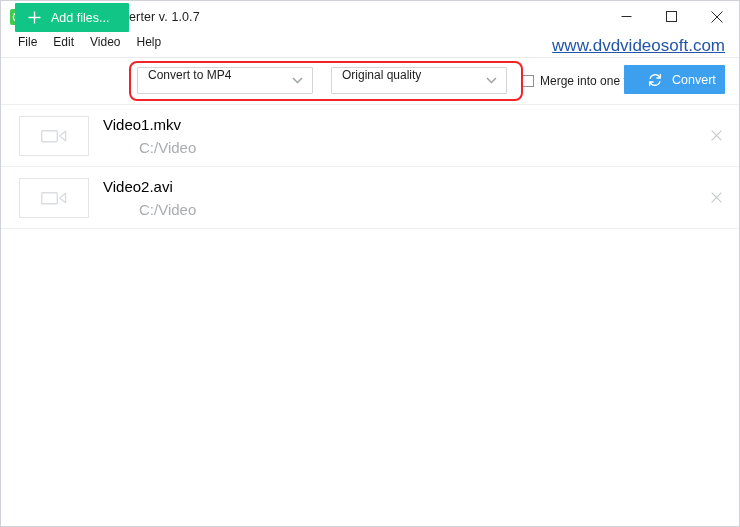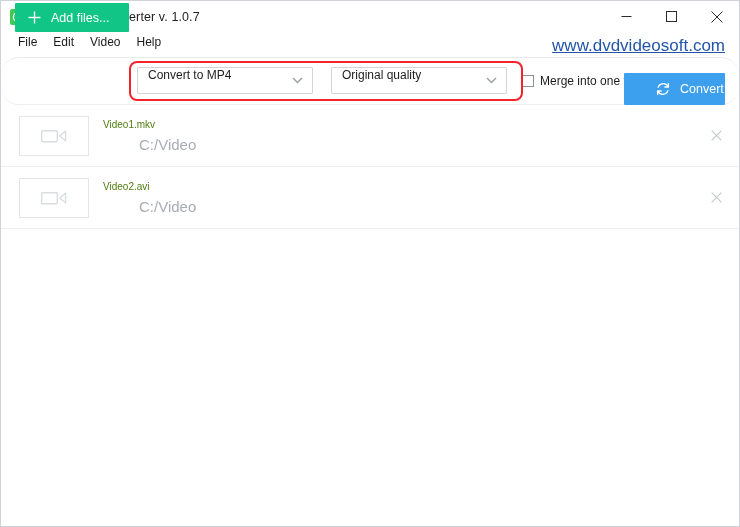--- a/index.html
+++ b/index.html
@@ -97,21 +97,20 @@
     cursor: pointer;
   }
 
   
   #toolbar {
     position: relative;
     height: 46px;
     background: #ffffff;
     border-top: 1px solid #e8eaec;
     border-bottom: 1px solid #eceef0;
-    border-radius: 18px;
   }
   #add-files-button {
     position: absolute;
     left: 14px;
     top: 64px;
     transform: translateY(-64px);
     top: 9px;
     width: 114px;
     height: 29px;
     background: #10c585;
@@ -179,33 +178,33 @@
   }
   #merge-label {
     font-size: 12px;
     color: #1d1d1d;
     white-space: nowrap;
   }
 
   #convert-button {
     position: absolute;
     right: 14px;
-    top: 15px;
+    top: 7px;
     width: 101px;
     height: 29px;
     background: #3da0ef;
     border: 0;
     border-radius: 1px;
     color: #ffffff;
     font-size: 12.5px;
     font-family: "Liberation Sans", sans-serif;
     display: flex;
     align-items: center;
     cursor: pointer;
-    padding: 16px;
+    padding: 8px;
   }
   #convert-button .refresh-icon {
     margin-left: 15px;
     margin-right: 9px;
     display: flex;
     align-items: center;
   }
 
   
   #highlight-box {
@@ -244,22 +243,22 @@
     align-items: center;
     justify-content: center;
     flex: 0 0 auto;
   }
   .file-meta {
     display: flex;
     flex-direction: column;
     justify-content: center;
   }
   .file-name {
-    font-size: 10px;
-    color: #4d7c0f;
+    font-size: 15px;
+    color: #000000;
     margin-bottom: 6px;
     white-space: nowrap;
   }
   .file-path {
     font-size: 15px;
     color: #a9adb3;
     white-space: nowrap;
     margin-left: 36px;
   }
   .file-remove {

